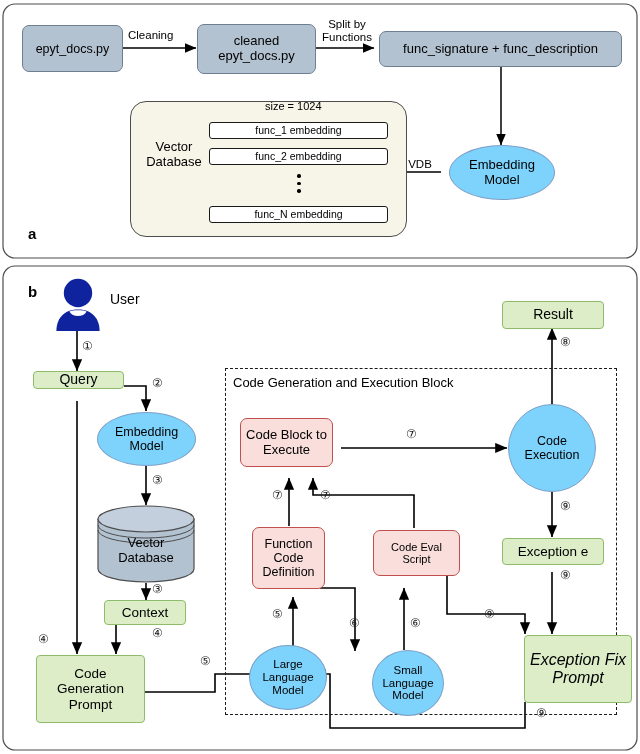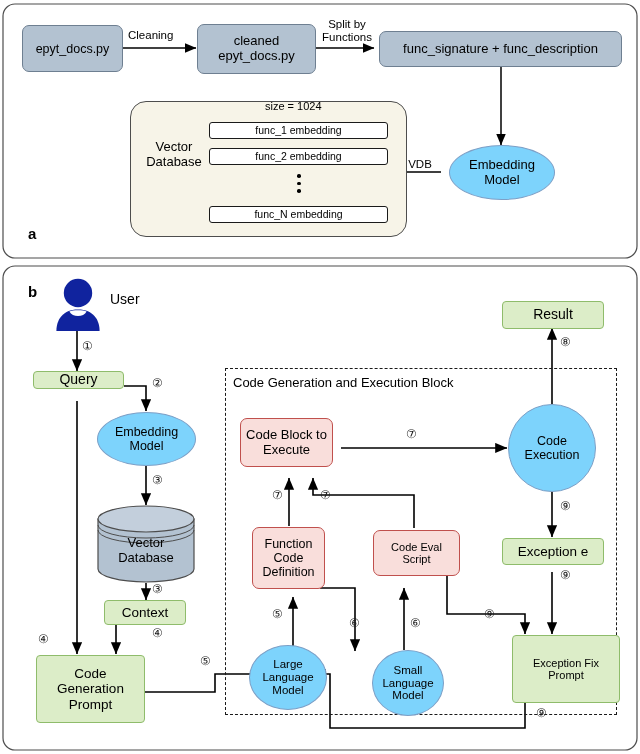--- a/index.html
+++ b/index.html
@@ -295,18 +295,18 @@
   <div class="circled" style="left:484px; top:608px;">⑨</div>
 
   <div class="node n-blue-ell" style="left:249px; top:645px; width:78px; height:65px; font-size:11.5px;">Large
 Language
 Model</div>
 
   <div class="node n-blue-ell" style="left:372px; top:650px; width:72px; height:66px; font-size:11.5px;">Small
 Language
 Model</div>
 
-  <div class="node n-green" style="left:512px; top:635px; width:108px; height:68px; font-size:11px;">Exception Fix
+  <div class="node n-green" style="left:524px; top:635px; width:108px; height:68px; font-size:16px;font-style:italic;">Exception Fix
 Prompt</div>
 
   <div class="circled" style="left:536px; top:707px;">⑨</div>
 
 </div>
 
 </body></html>

